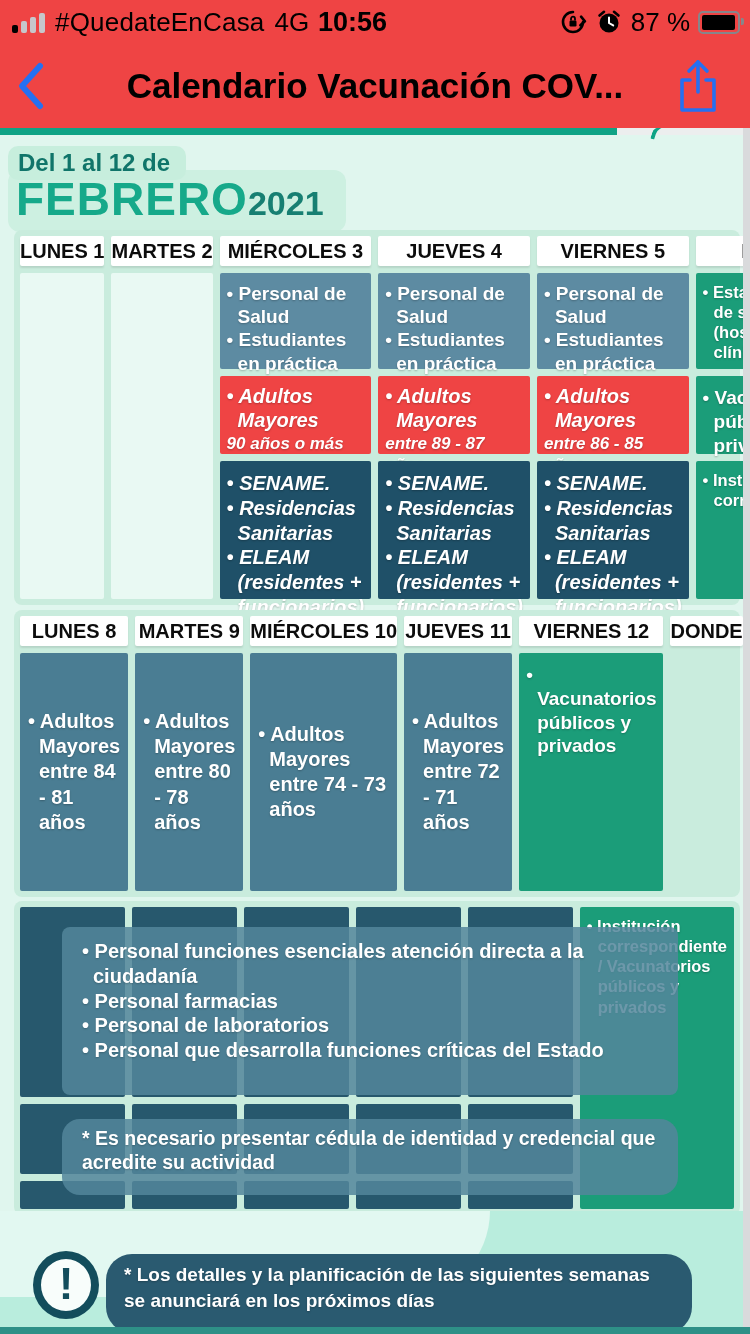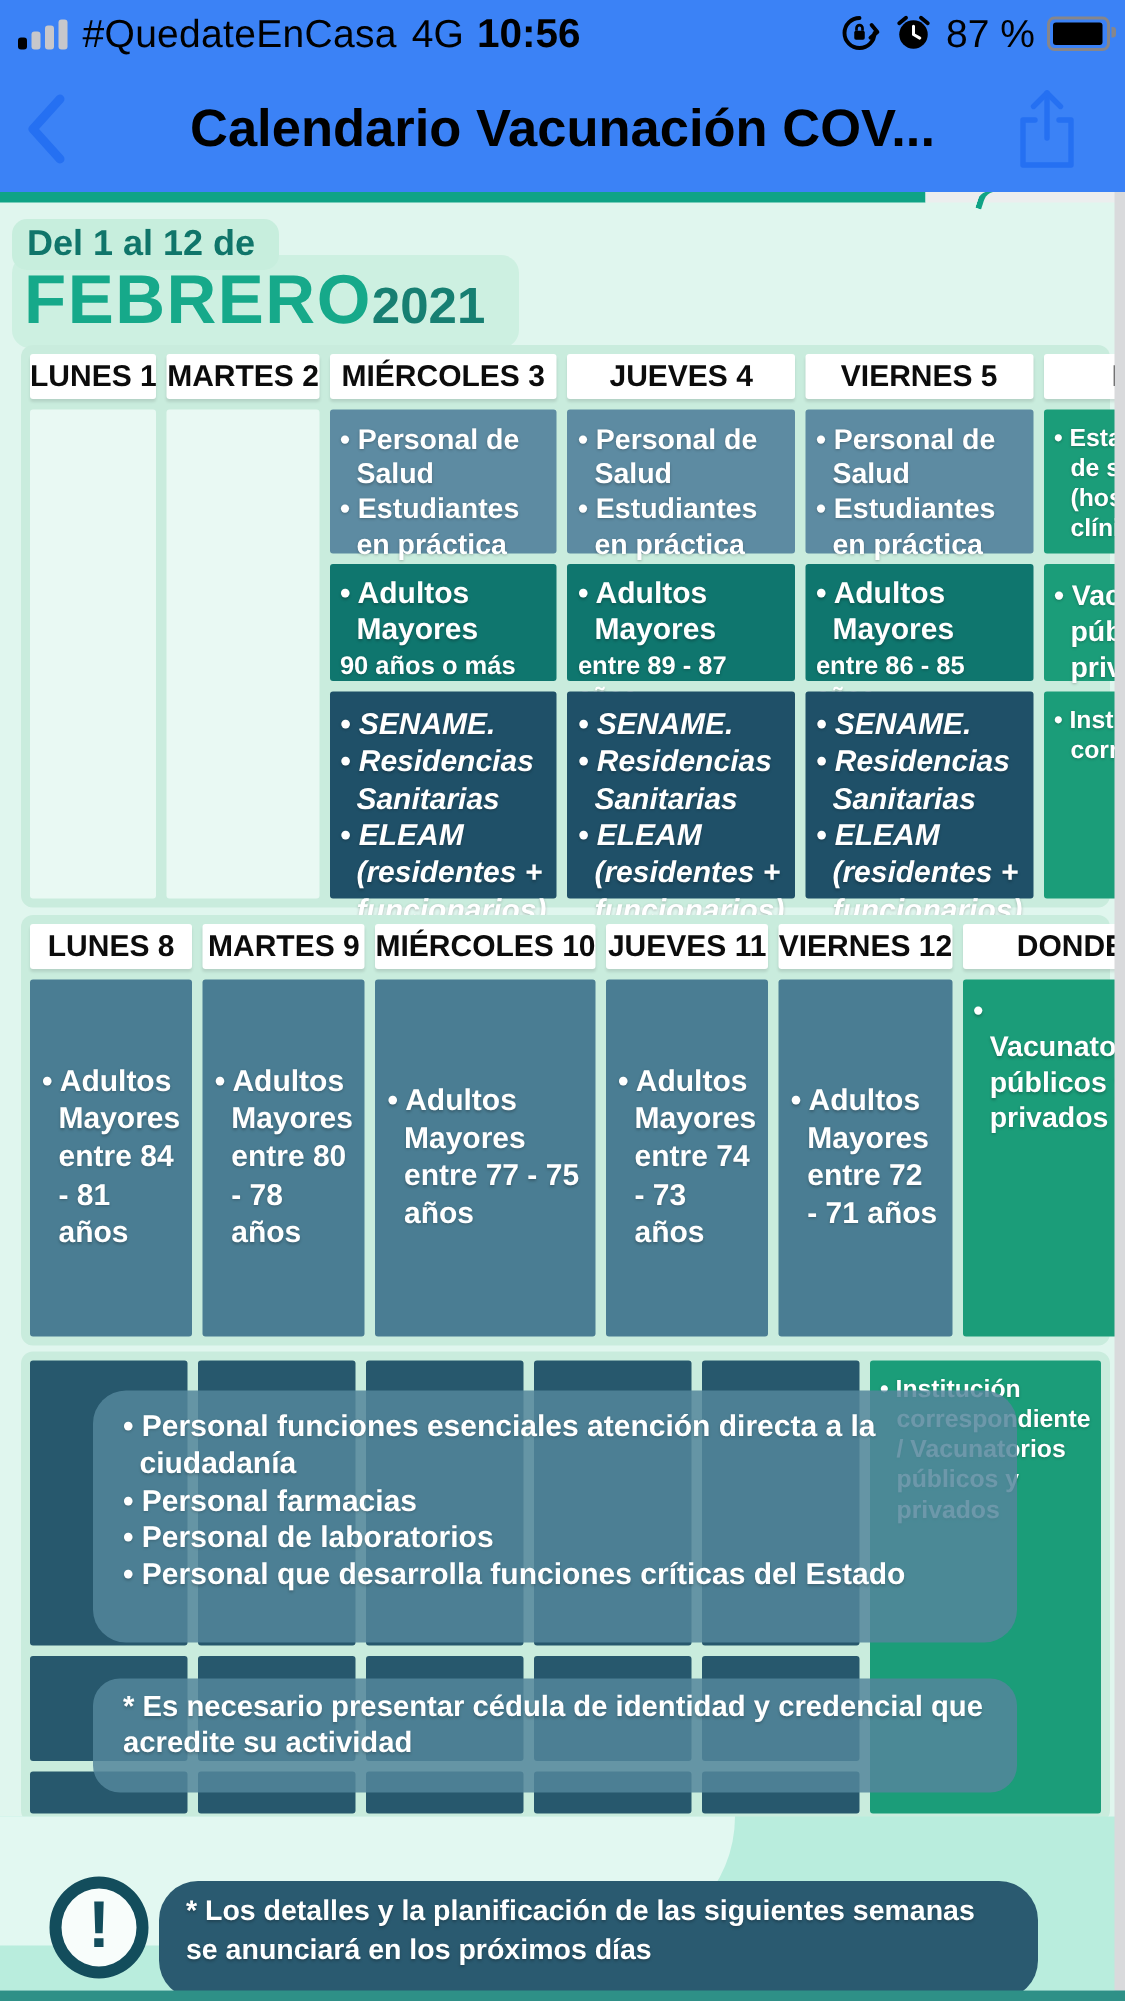--- a/index.html
+++ b/index.html
@@ -1,20 +1,20 @@
 <!DOCTYPE html>
 <html><head>
 <meta charset="utf-8">
 <style>
   html,body{margin:0;padding:0;background:#fff;}
   .screen{position:relative;width:750px;height:1334px;overflow:hidden;
           font-family:"Liberation Sans",sans-serif;background:#e0f6ee;}
 
   
-  .statusnav{position:absolute;left:0;top:0;width:750px;height:128px;background:#3b82f6;z-index:5;}
+  .statusnav{position:absolute;left:0;top:0;width:750px;height:128px;background:#ef4444;z-index:5;}
   .statusbar{position:absolute;left:0;top:0;width:750px;height:44px;display:flex;align-items:center;color:#000;}
   .sb-left{position:absolute;left:12px;top:0;height:44px;display:flex;align-items:center;gap:10px;}
   .signal{display:flex;align-items:flex-end;gap:3px;height:22px;}
   .signal i{display:block;width:6px;border-radius:2px;background:#c7c7cb;}
   .signal .s1{height:8px;background:#000;}
   .signal .s2{height:12px;}
   .signal .s3{height:16px;}
   .signal .s4{height:20px;}
   .carrier{font-size:26px;letter-spacing:.2px;}
   .network{font-size:26px;}
@@ -50,34 +50,34 @@
   .t1{top:230px;grid-template-rows:30px 96px 78px 138px;}
   .t2{top:610px;grid-template-rows:30px 238px;}
   .t3{top:901px;grid-template-rows:190px 70px 28px;}
 
   .hdr{background:#fff;border-radius:2px;display:flex;align-items:center;justify-content:center;
        font-size:20px;font-weight:700;color:#0c0c0c;box-shadow:0 2px 2px rgba(0,0,0,.10);white-space:nowrap;}
   .cell{border-radius:2px;color:#fff;font-weight:700;box-sizing:border-box;
         text-shadow:0 1px 2px rgba(0,0,0,.25);}
   .empty{background:#e9f9f3;grid-row:2/5;}
   .ca{background:#5d8ba2;padding:9px 7px;font-size:19px;line-height:1.22;}
-  .cb{background:#0f766e;padding:9px 7px;}
+  .cb{background:#ef4444;padding:9px 7px;font-style:italic;}
   .cb .ttl{font-size:20px;line-height:1.18;}
   .cb .sub{font-size:17px;line-height:1.2;margin-top:2px;}
   .cc{background:#1f5068;padding:10px 7px;font-size:20px;line-height:1.24;font-style:italic;}
   .cg{background:#1b9d79;padding:9px 7px;font-size:16.5px;line-height:1.22;}
   .cg2{background:#1b9d79;padding:10px 7px;font-size:19px;line-height:1.25;}
   .b{padding-left:11px;text-indent:-11px;}
   .w2cell{background:#4a7d93;display:flex;align-items:center;padding:0 8px;font-size:20px;line-height:1.26;}
   .dk{background:#27586d;}
   .t3 .cg{grid-column:6;grid-row:1/4;}
 
   .obox{position:absolute;background:rgba(83,134,155,.85);color:#fff;font-weight:700;z-index:2;
         text-shadow:0 1px 2px rgba(0,0,0,.22);box-sizing:border-box;}
-  .obox1{left:48px;top:26px;width:616px;height:168px;border-radius:22px;padding:12px 20px;
+  .obox1{left:48px;top:26px;width:616px;height:168px;border-radius:8px;padding:12px 20px;
          font-size:20px;line-height:1.24;}
   .obox2{left:48px;top:218px;width:616px;height:76px;border-radius:18px;padding:7px 20px;
          font-size:19.5px;line-height:1.25;}
 
   .footer-dark{position:absolute;left:0;top:1211px;width:750px;height:116px;background:#b9eddd;}
   .footer-light{position:absolute;left:0;top:1211px;width:490px;height:86px;background:#e2f8f1;
                 border-radius:0 0 150px 0;}
   .alert-badge{position:absolute;left:33px;top:1251px;width:50px;height:50px;border-radius:50%;
                background:#f8fdfb;border:8px solid #134d5c;color:#134d5c;display:flex;align-items:center;
                justify-content:center;font-size:44px;font-weight:800;z-index:3;padding-bottom:2px;box-sizing:content-box;}
@@ -226,23 +226,20 @@
     <div class="hdr">VIERNES 12</div>
     <div class="hdr">DONDE</div>
 
     <div class="cell w2cell">
       <div class="b">• Adultos Mayores entre 84 - 81 años</div>
     </div>
     <div class="cell w2cell">
       <div class="b">• Adultos Mayores entre 80 - 78 años</div>
     </div>
     <div class="cell w2cell">
-      <div class="b">• Adultos Mayores entre 77 - 75 años</div>
-    </div>
-    <div class="cell w2cell">
       <div class="b">• Adultos Mayores entre 74 - 73 años</div>
     </div>
     <div class="cell w2cell">
       <div class="b">• Adultos Mayores entre 72 - 71 años</div>
     </div>
     <div class="cell cg2">
       <div class="b">• Vacunatorios públicos y privados</div>
     </div>
   </div>
 

